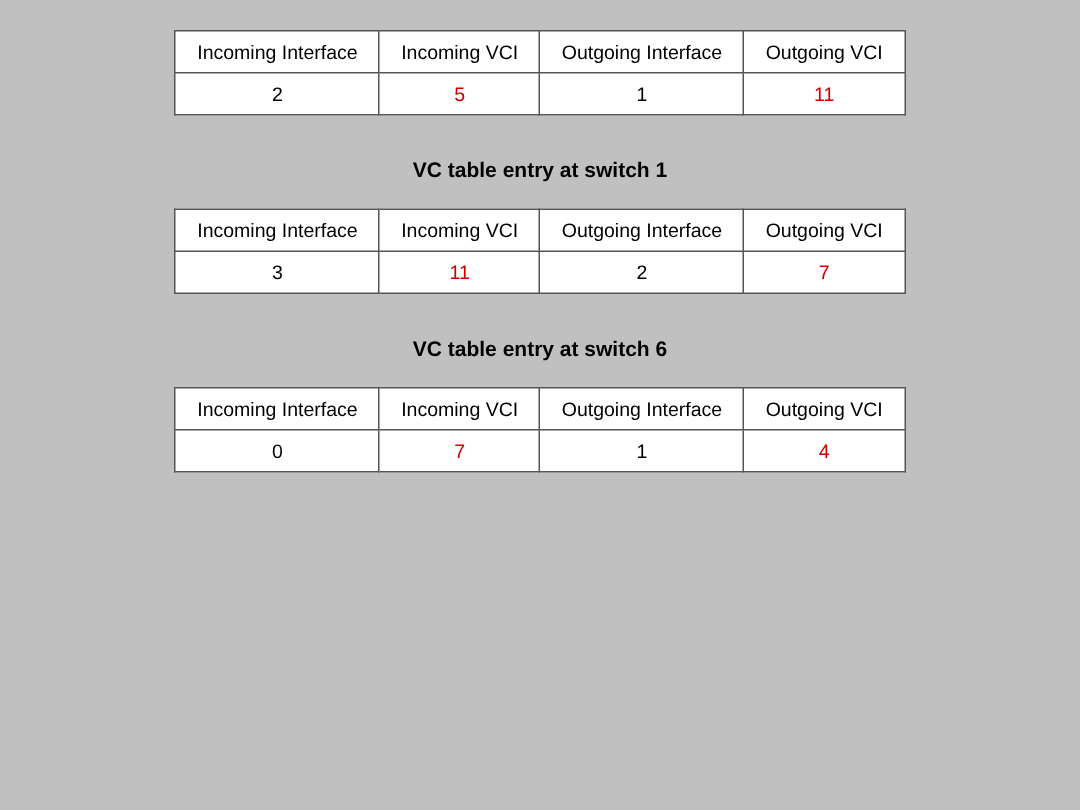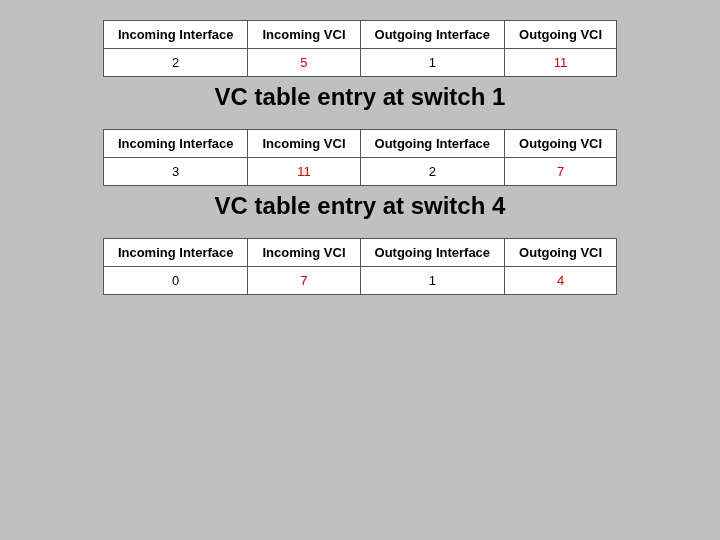--- a/index.html
+++ b/index.html
@@ -31,37 +31,38 @@
 
     th, td {
       border: 1px solid #555;
       padding: 6px 14px;
       text-align: center;
       font-size: 13px;
       min-width: 80px;
     }
 
     th {
-      font-weight: bold;
+      font-weight: normal;
       background-color: #fff;
     }
 
     td.value-black {
       color: #000;
     }
 
     td.value-red {
       color: #cc0000;
     }
 
     .caption {
-      font-size: 24px;
+      font-size: 14px;
       font-weight: bold;
       color: #000;
       margin-bottom: 8px;
+      margin-top: 22px;
     }
   </style>
 </head>
 <body>
 
 <div class="section">
   <table>
     <thead>
       <tr>
         <th>Incoming Interface</th>
@@ -94,21 +95,21 @@
     </thead>
     <tbody>
       <tr>
         <td class="value-black">3</td>
         <td class="value-red">11</td>
         <td class="value-black">2</td>
         <td class="value-red">7</td>
       </tr>
     </tbody>
   </table>
-  <div class="caption">VC table entry at switch 4</div>
+  <div class="caption">VC table entry at switch 6</div>
 </div>
 
 <div class="section">
   <table>
     <thead>
       <tr>
         <th>Incoming Interface</th>
         <th>Incoming VCI</th>
         <th>Outgoing Interface</th>
         <th>Outgoing VCI</th>

